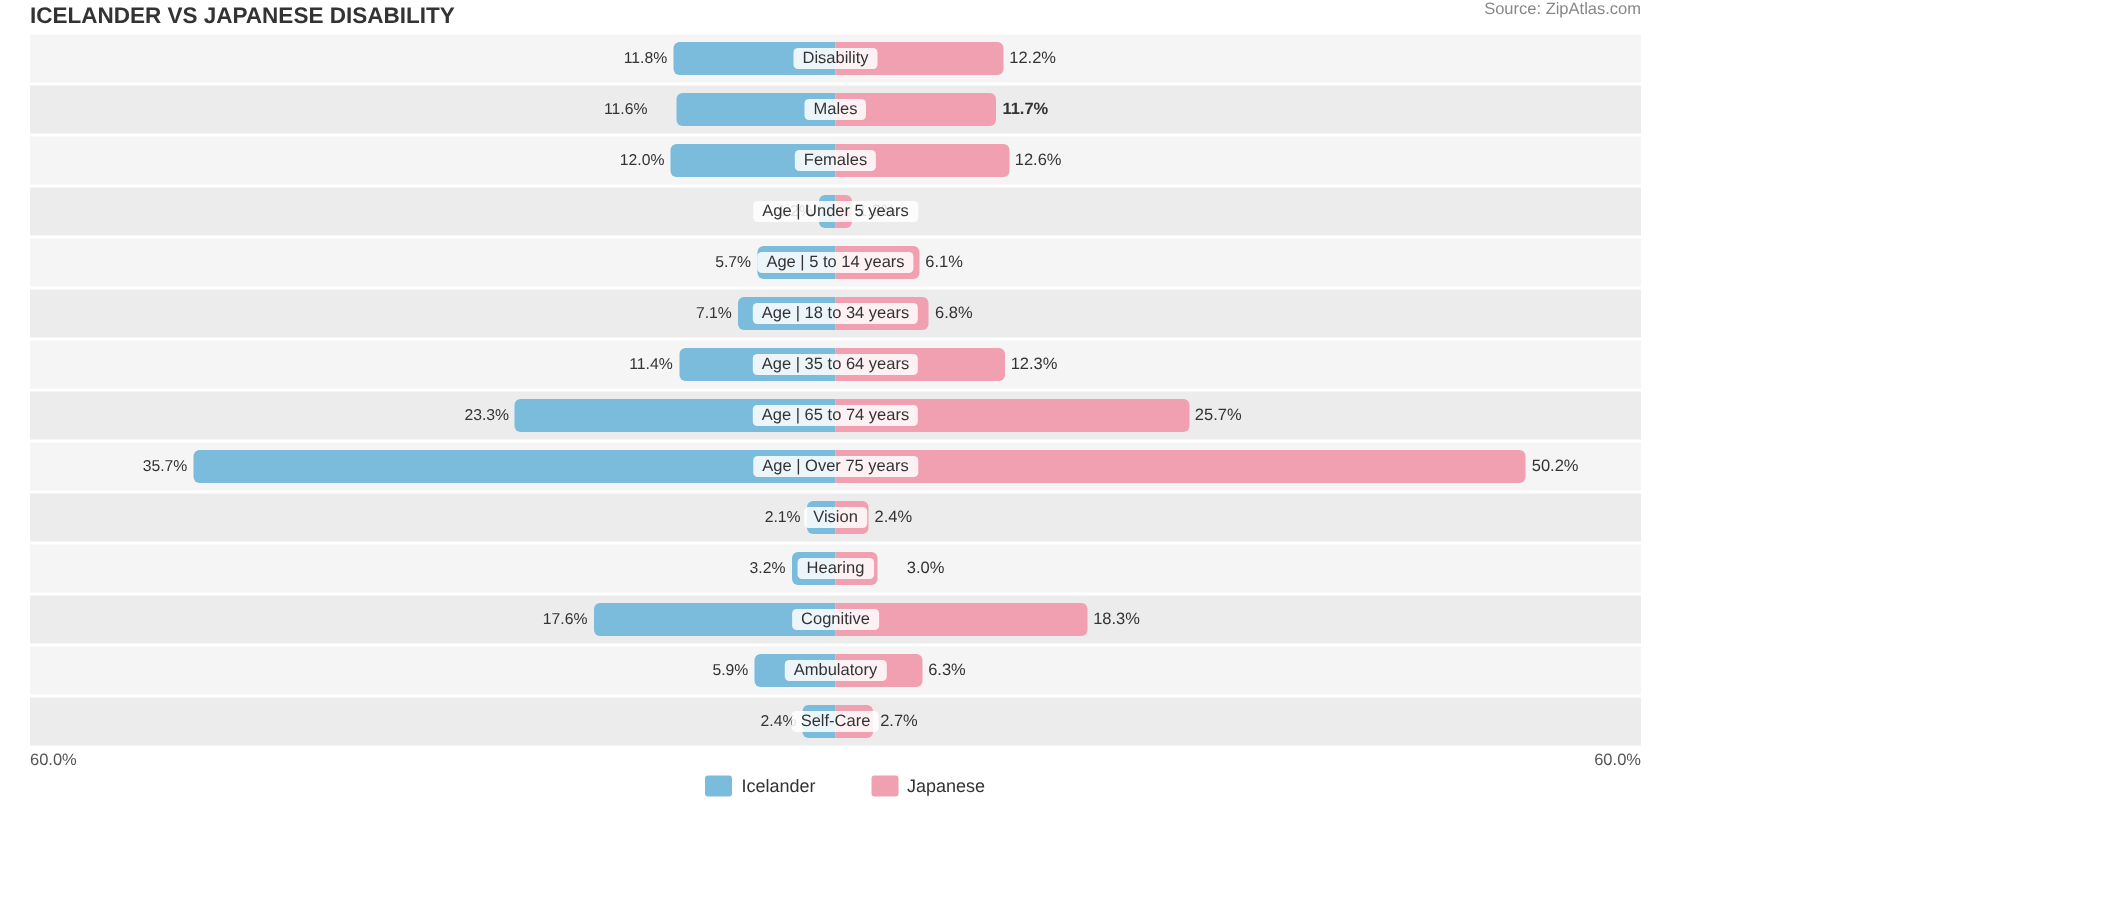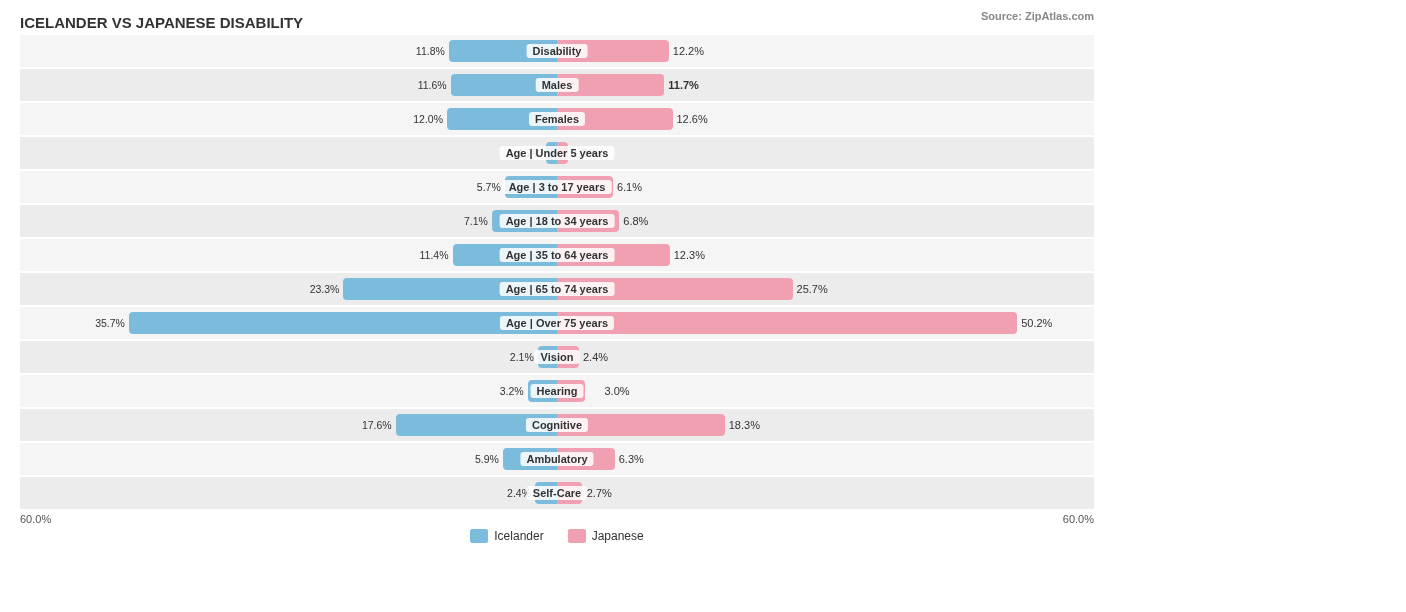--- a/index.html
+++ b/index.html
@@ -6,36 +6,35 @@
     body {
       font-family: Arial, sans-serif;
       background: #fff;
       width: 1406px;
       height: 612px;
       overflow: hidden;
     }
     .chart-container {
       width: 1114px;
       height: 612px;
-      padding: 14px 20px 30px 20px;
+      padding: 2px 20px 30px 20px;
       position: relative;
     }
     .chart-title {
       font-size: 15px;
       font-weight: bold;
       color: #333;
       margin-bottom: 4px;
     }
     .source-text {
       position: absolute;
-      top: 10px;
+      top: 0;
       right: 20px;
       font-size: 11px;
       color: #888;
-      font-weight: bold;
     }
     .bar-row {
       display: flex;
       align-items: center;
       height: 32px;
       margin-bottom: 2px;
       position: relative;
     }
     .bar-row:nth-child(odd) {
       background: #f5f5f5;
@@ -48,21 +47,20 @@
       left: 50%;
       transform: translateX(-50%);
       font-size: 11px;
       color: #333;
       background: rgba(255,255,255,0.85);
       padding: 1px 6px;
       border-radius: 3px;
       white-space: nowrap;
       z-index: 10;
       text-align: center;
-      font-weight: bold;
     }
     .bar-left {
       height: 22px;
       background: #7bbcdc;
       border-radius: 4px 0 0 4px;
       position: absolute;
       right: 50%;
     }
     .bar-right {
       height: 22px;
@@ -99,20 +97,21 @@
       align-items: center;
       gap: 24px;
       margin-top: 4px;
       font-size: 12px;
       color: #333;
     }
     .legend-item {
       display: flex;
       align-items: center;
       gap: 6px;
+      margin-left: 13px;
     }
     .legend-color {
       width: 18px;
       height: 14px;
       border-radius: 2px;
     }
     .rows-wrapper {
       position: relative;
       width: 100%;
     }
@@ -129,41 +128,41 @@
     <div class="bar-left" style="width: 108.167px; margin-right: 0px;"></div>
     <div class="bar-right" style="width: 111.833px;"></div>
     <div class="bar-label">Disability</div>
     <div class="val-left" style="padding-right: 2px; position: absolute; right: calc(50% + 110.167px); transform: none; margin: 0px;">11.8%</div>
     <div class="val-right" style="margin: 0px; transform: none; padding-left: 2px; position: absolute; left: calc(50% + 113.833px);">12.2%</div>
   </div>
       <div class="bar-row">
     <div class="bar-left" style="width: 106.333px; margin-right: 0px;"></div>
     <div class="bar-right" style="width: 107.25px;"></div>
     <div class="bar-label">Males</div>
-    <div class="val-left" style="padding-right: 2px; position: absolute; right: calc(50% + 108.333px); transform: none; margin: 0px;">11.6%</div>
+    <div class="val-left" style="padding-right: 2px; position: absolute; right: calc(50% + 108.333px); transform: none; margin: 15px;">11.6%</div>
     <div class="val-right" style="margin: 0px; transform: none; padding-left: 2px; position: absolute; left: calc(50% + 109.25px); font-weight: bold;">11.7%</div>
   </div>
       <div class="bar-row">
     <div class="bar-left" style="width:110px; margin-right:0;"></div>
     <div class="bar-right" style="width:115.5px;"></div>
     <div class="bar-label">Females</div>
     <div class="val-left" style="padding-right: 2px; position: absolute; right: calc(50% + 112px); transform: none; margin: 0px;">12.0%</div>
     <div class="val-right" style="margin: 0px; transform: none; padding-left: 2px; position: absolute; left: calc(50% + 117.5px);">12.6%</div>
   </div>
       <div class="bar-row">
     <div class="bar-left" style="width:11px; margin-right:0;"></div>
     <div class="bar-right" style="width:11px;"></div>
     <div class="bar-label">Age | Under 5 years</div>
     <div class="val-left" style="padding-right: 2px; position: absolute; right: calc(50% + 13px); transform: none; margin: 0px;">1.2%</div>
     <div class="val-right" style="margin: 0px; transform: none; padding-left: 2px; position: absolute; left: calc(50% + 13px);">1.2%</div>
   </div>
       <div class="bar-row">
     <div class="bar-left" style="width:52.25px; margin-right:0;"></div>
     <div class="bar-right" style="width: 55.9167px;"></div>
-    <div class="bar-label">Age | 3 to 17 years</div>
+    <div class="bar-label">Age | 5 to 14 years</div>
     <div class="val-left" style="padding-right: 2px; position: absolute; right: calc(50% + 54.25px); transform: none; margin: 0px;">5.7%</div>
     <div class="val-right" style="margin: 0px; transform: none; padding-left: 2px; position: absolute; left: calc(50% + 57.9167px);">6.1%</div>
   </div>
       <div class="bar-row">
     <div class="bar-left" style="width: 65.0833px; margin-right: 0px;"></div>
     <div class="bar-right" style="width: 62.3333px;"></div>
     <div class="bar-label">Age | 18 to 34 years</div>
     <div class="val-left" style="padding-right: 2px; position: absolute; right: calc(50% + 67.0833px); transform: none; margin: 0px;">7.1%</div>
     <div class="val-right" style="margin: 0px; transform: none; padding-left: 2px; position: absolute; left: calc(50% + 64.3333px); text-align: center;">6.8%</div>
   </div>

